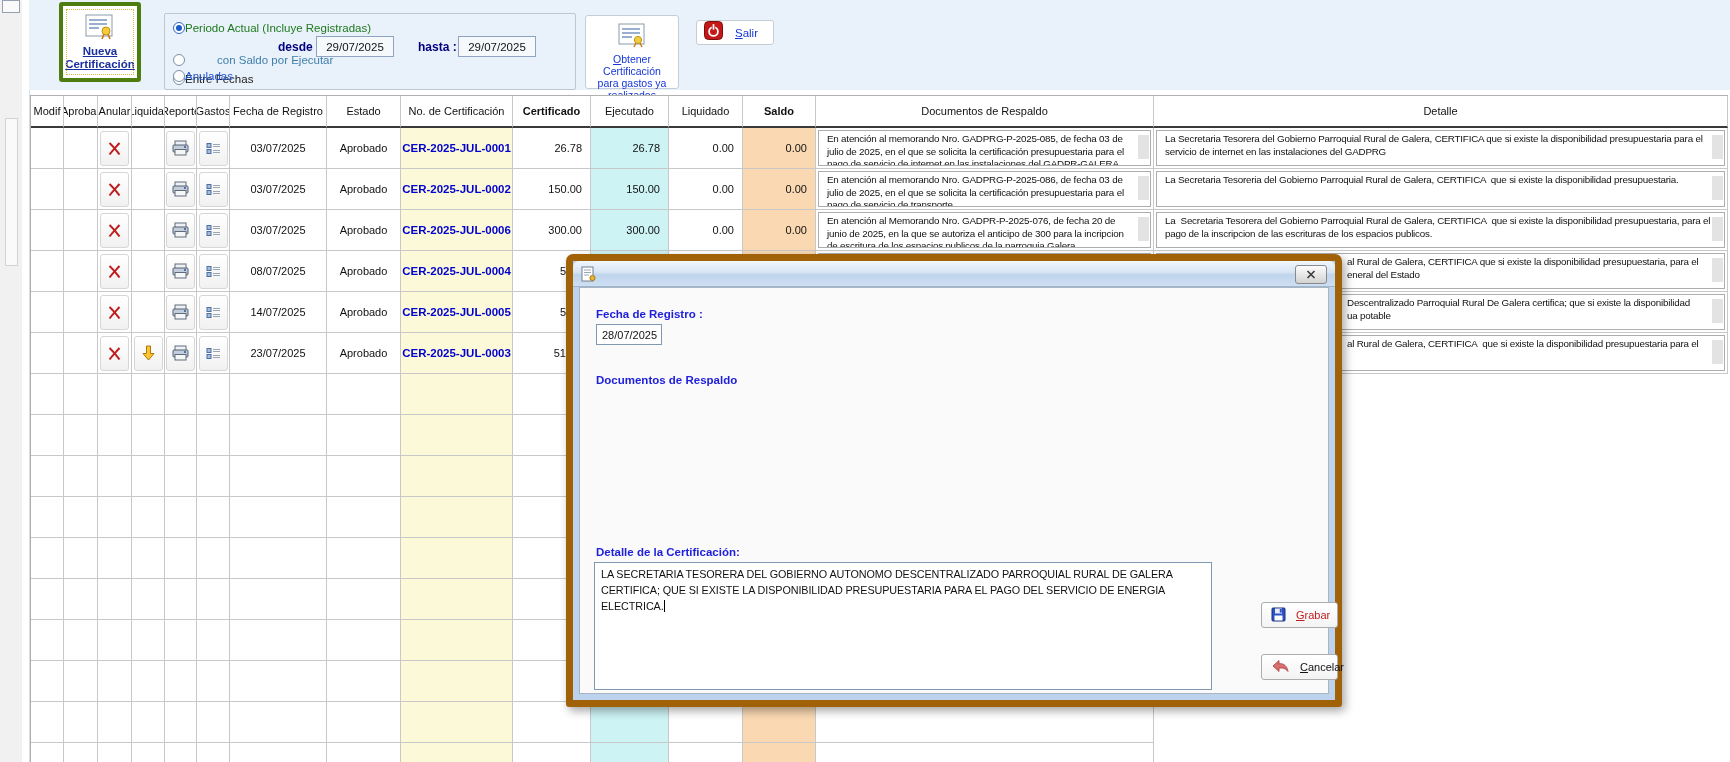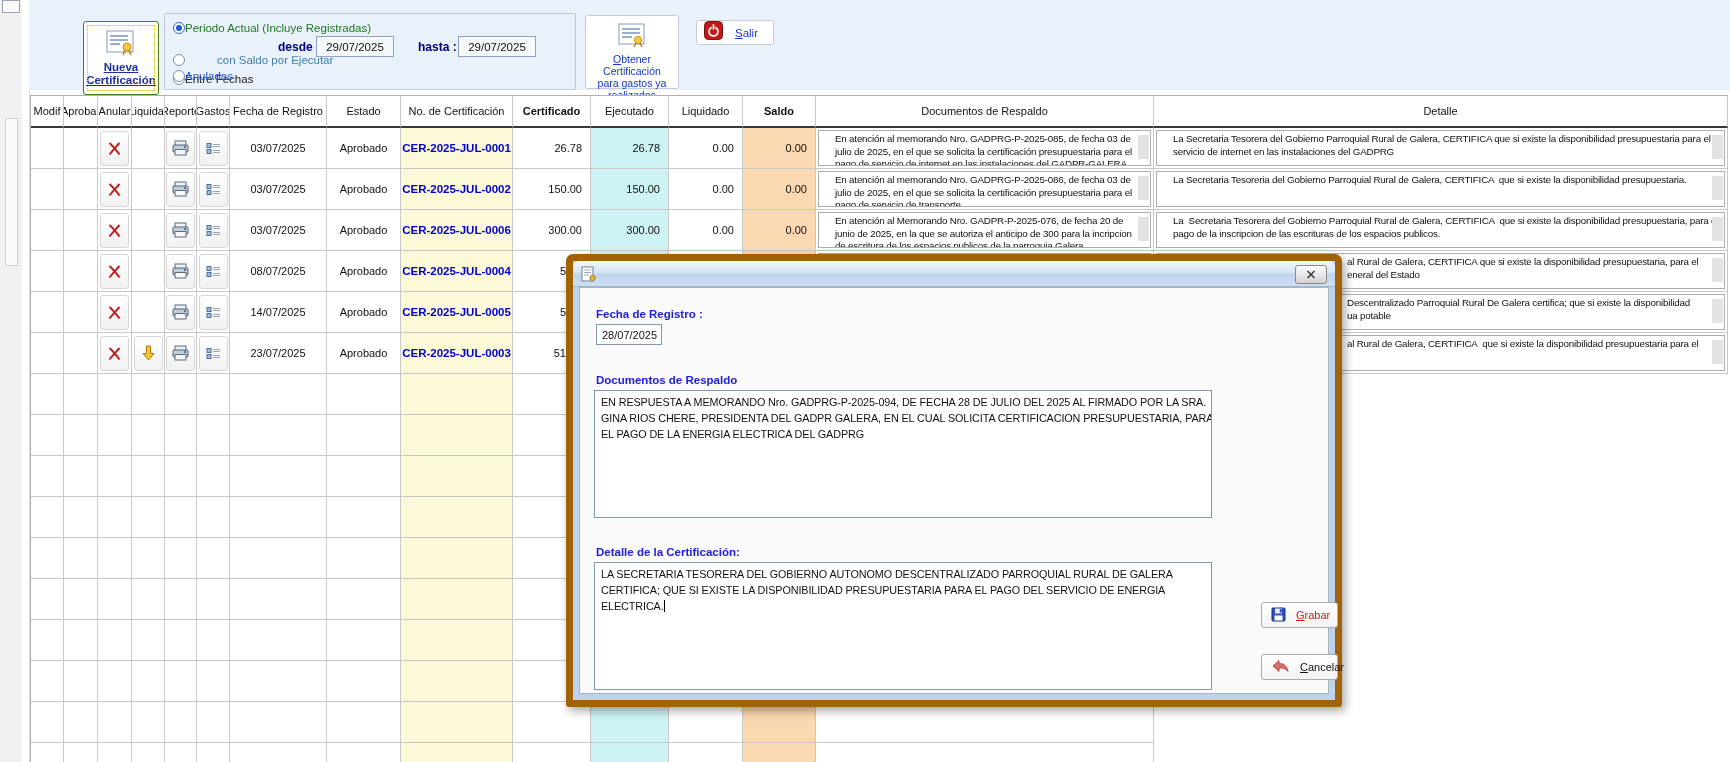--- a/index.html
+++ b/index.html
@@ -6,21 +6,21 @@
   .screen{position:relative;width:1730px;height:762px;overflow:hidden;background:#fff;
           font-family:"Liberation Sans",sans-serif;color:#111;}
   
   .chrome{position:absolute;left:0;top:0;width:22px;height:762px;background:#F1F1F1;border-right:1px solid #C2CCDA;}
   .chrome2{position:absolute;left:22px;top:0;width:7px;height:762px;background:#FFFFFF;border-right:1px solid #D5DDE8;}
   .chrome-box{position:absolute;left:2px;top:0;width:16px;height:11px;background:#FAFAFA;border:1px solid #96A0B2;}
   .chrome-grip{position:absolute;left:5px;top:118px;width:11px;height:146px;background:#FAFAFA;border:1px solid #D2D2D2;}
   
   .toolbar{position:absolute;left:29px;top:0;right:0;height:90px;background:var(--toolbar_bg);}
   .btn-big{position:absolute;background:#fff;border-radius:3px;text-align:center;cursor:pointer;}
-  .nueva{left:30px;top:21px;width:74px;height:72px;border:1px solid #4d7c0f;margin-left:24px;}
+  .nueva{left:30px;top:2px;width:74px;height:72px;border:4px solid #4d7c0f;}
   .nueva .focus{position:absolute;left:3px;top:3px;right:3px;bottom:3px;border:1px dotted #D8B93A;}
   .nueva .lbl{font-size:11.5px;font-weight:bold;color:#1A2FA0;text-decoration:underline;line-height:13px;}
   .obtener{left:556px;top:15px;width:92px;height:72px;border:1px solid #C6CDD6;}
   .obtener .lbl{font-size:10.5px;color:#1535D8;line-height:12px;}
   .btn-big svg{margin-top:7px;}
   .salir{position:absolute;left:667px;top:20px;width:78px;height:25px;background:#fff;border:1px solid #C6CDD6;border-radius:3px;
          display:flex;align-items:center;gap:12px;padding-left:7px;box-sizing:border-box;cursor:pointer;}
   .salir .lbl{font-size:11.5px;color:#1535D8;}
   .uline{text-decoration:underline;}
   .panel{position:absolute;left:135px;top:13px;width:410px;height:75px;border:1px solid #BFC7D2;border-radius:2px;}
@@ -44,21 +44,21 @@
   .c-fecha{width:97px}.c-estado{width:74px}.c-cert{width:112px}
   .c-certif{width:78px}.c-ejec{width:78px}.c-liqd{width:74px}.c-saldo{width:73px}
   .c-doc{width:338px}.c-det{width:574px}
   .c-num{justify-content:flex-end;padding-right:8px;}
   .c-num.clip{padding-right:24px;}
   .c-cert{font-weight:bold;color:var(--link_blue);background:var(--col_yellow);font-size:11.5px;cursor:pointer;}
   .c-ejec{background:var(--col_cyan);} .c-saldo{background:var(--col_orange);}
   .bold{font-weight:bold;}
   .c-doc,.c-det{padding:0;align-items:stretch;}
   .txtbox{margin:2px;flex:1;border:1px solid #ADADAD;background:#fff;font-size:9.8px;letter-spacing:-0.2px;
-          line-height:12.5px;padding:2px 14px 1px 16px;overflow:hidden;white-space:pre;position:relative;}
+          line-height:12.5px;padding:2px 14px 1px 8px;overflow:hidden;white-space:pre;position:relative;}
   .txtbox::after{content:"";position:absolute;right:1px;top:4px;width:11px;height:24px;background:#E3E3E3;}
   .txtbox.indent{padding-left:190px;}
   .mini-btn{display:flex;align-items:center;justify-content:center;width:27px;height:33px;
             border:1px solid #D6D6D6;border-radius:3px;background:linear-gradient(#FFFFFF,#F1F1F1);cursor:pointer;}
   .erow .c-det{border:none;background:#fff;}
   
   .modal{position:absolute;left:566px;top:254px;width:776px;height:453px;background:#BDD2EC;
          border:7px solid #a16207;border-radius:7px 7px 3px 3px;box-shadow:3px 4px 10px rgba(0,0,0,.35);z-index:50;box-sizing:border-box;padding-left:6px;}
   .mtitle{position:absolute;left:0;top:0;right:0;height:26px;border-radius:6px 6px 0 0;
           background:linear-gradient(#F2F7FD,#D7E5F5 45%,#BFD4EC 55%,#CEDFF2);border-bottom:1px solid #9FB6D0;box-sizing:border-box;}
@@ -658,23 +658,20 @@
         <svg width="10" height="9" viewBox="0 0 10 9">
             <path d="M1.5 1L8.5 8M8.5 1L1.5 8" stroke="#3C3C3C" stroke-width="1.6"></path>
           </svg>
       </span>
     </div>
     <div class="minner">
       <div class="mlabel" style="left:16px;top:20px;">Fecha de Registro :</div>
       <div class="mdate">28/07/2025</div>
 
       <div class="mlabel" style="left:16px;top:86px;">Documentos de Respaldo</div>
-      <div class="bigbox" style="top:102px;">EN RESPUESTA A MEMORANDO Nro. GADPRG-P-2025-094, DE FECHA 28 DE JULIO DEL 2025 AL FIRMADO POR LA SRA.
-GINA RIOS CHERE, PRESIDENTA DEL GADPR GALERA, EN EL CUAL SOLICITA CERTIFICACION PRESUPUESTARIA, PARA
-EL PAGO DE LA ENERGIA ELECTRICA DEL GADPRG</div>
 
       <div class="mlabel" style="left:16px;top:258px;">Detalle de la Certificación:</div>
       <div class="bigbox" style="top:274px;"><span class="tx">LA SECRETARIA TESORERA DEL GOBIERNO AUTONOMO DESCENTRALIZADO PARROQUIAL RURAL DE GALERA
 CERTIFICA; QUE SI EXISTE LA DISPONIBILIDAD PRESUPUESTARIA PARA EL PAGO DEL SERVICIO DE ENERGIA
 ELECTRICA.</span><span class="caret"></span></div>
 
       <div class="mbtn" style="top:314px;">
         <span>
           <svg width="15" height="15" viewBox="0 0 15 15">
               <rect x="1" y="1" width="13" height="13" rx="1" fill="#2B50C8" stroke="#1A3070"></rect>

